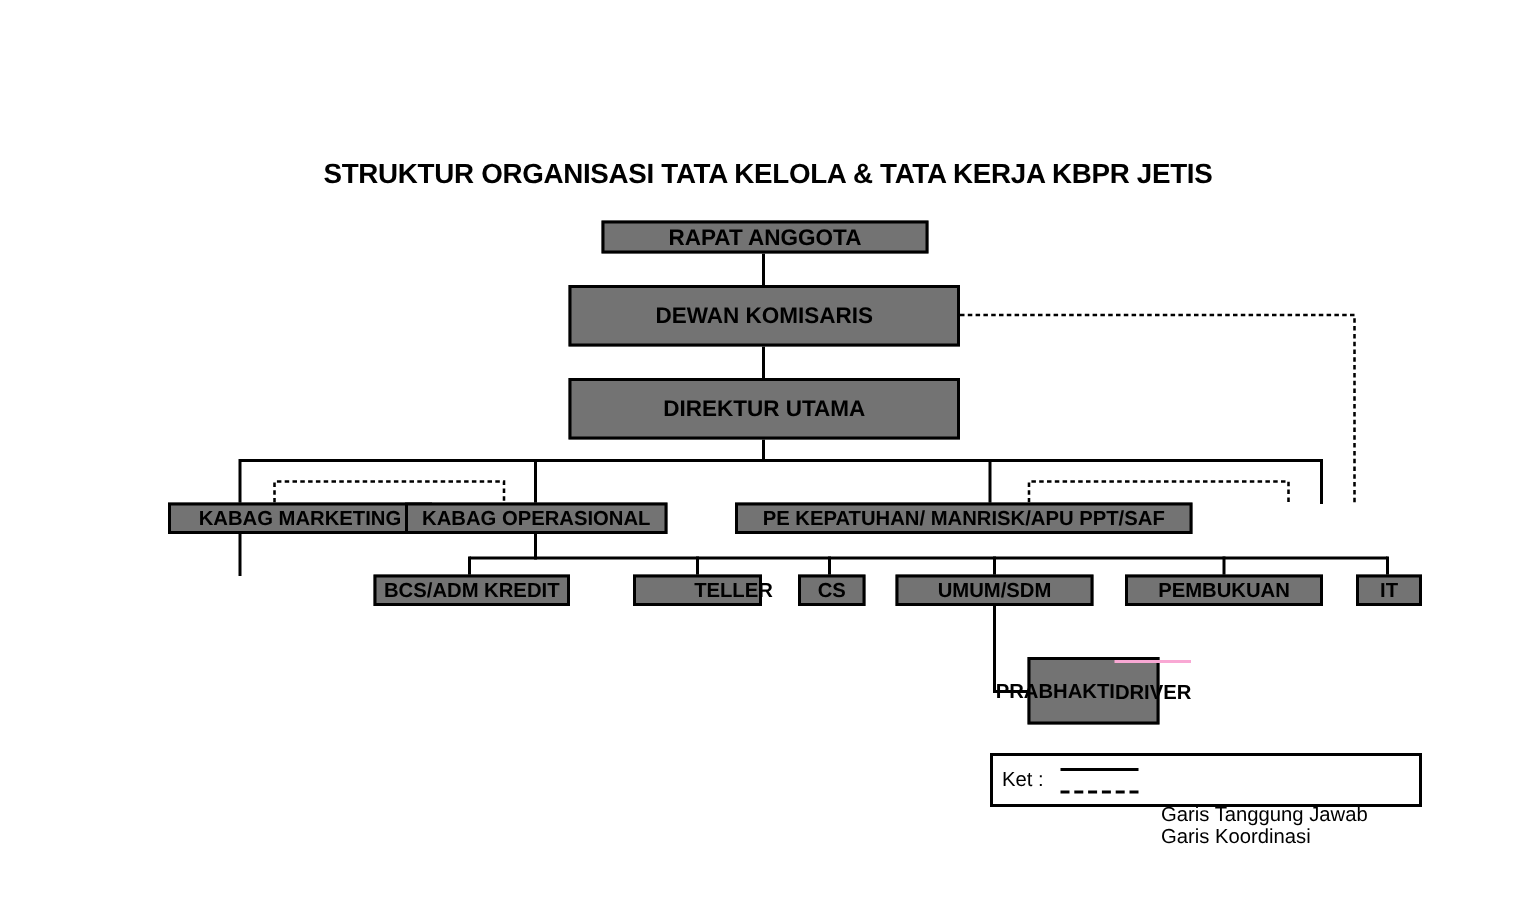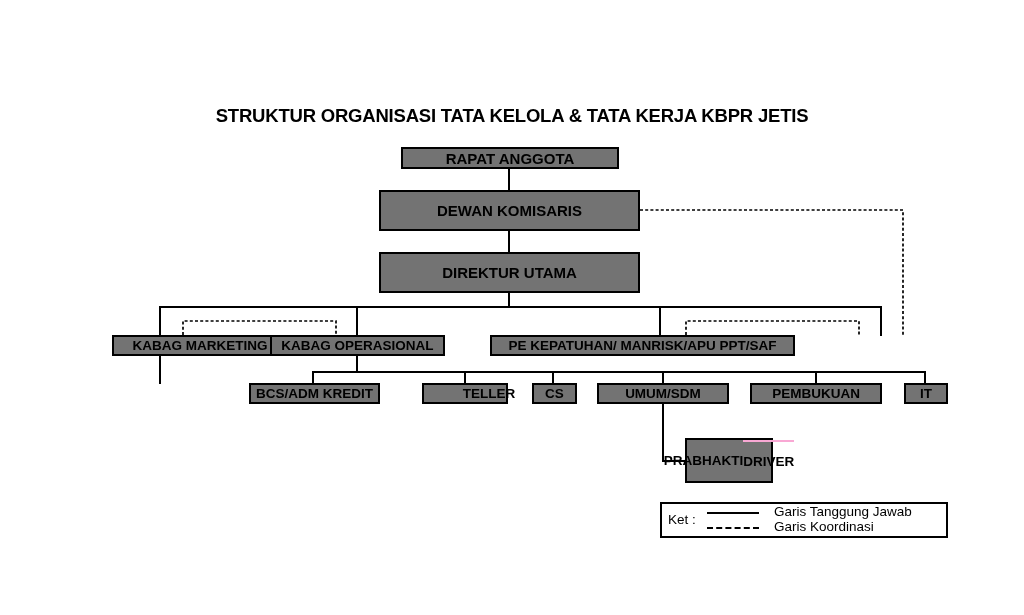--- a/index.html
+++ b/index.html
@@ -70,21 +70,21 @@
     left: 6px; top: 8px; text-align: right;
   }
   .legend .sample {
     position: absolute;
     left: 45px;
     width: 52px;
     height: 0;
   }
   .legend .sample.solid-sample { top: 8px; border-top: 2.6px solid #000000; }
   .legend .sample.dashed-sample { top: 23px; border-top: 2px dashed #000000; }
-  .legend .lbl { position: absolute; left: 112px; white-space: nowrap; }
+  .legend .lbl { position: absolute; left: 112px; white-space: nowrap; margin-top: 31px; }
   .legend .lbl.l1 { top: 0px; }
   .legend .lbl.l2 { top: 15px; }
 </style>
 </head>
 <body>
 
 <div class="stage">
 
   <div class="title">STRUKTUR ORGANISASI TATA KELOLA &amp; TATA KERJA KBPR JETIS</div>
 

